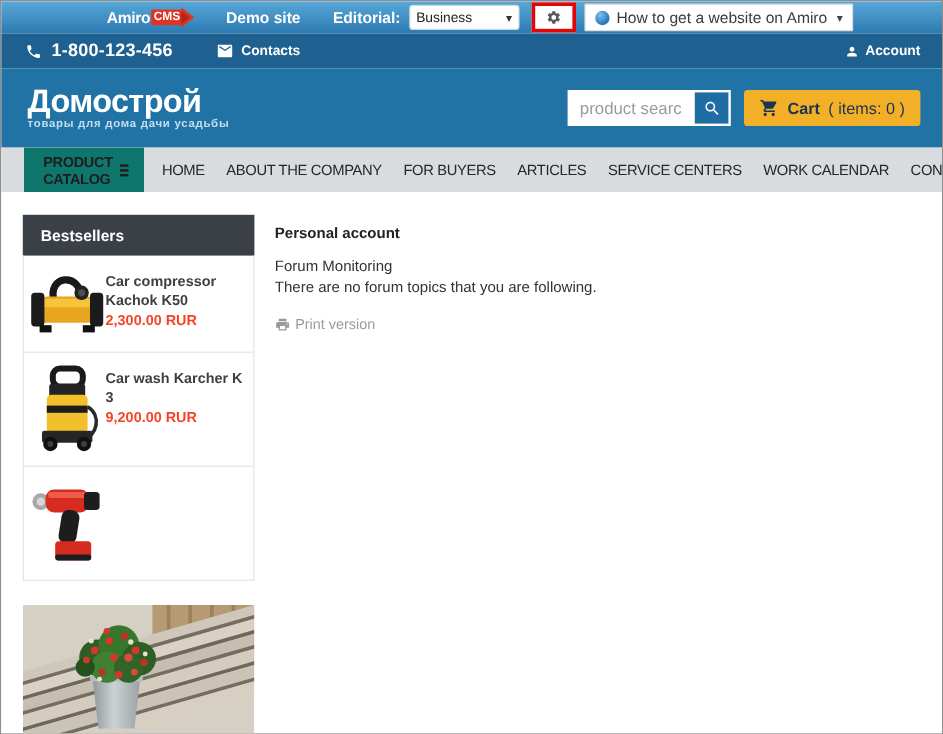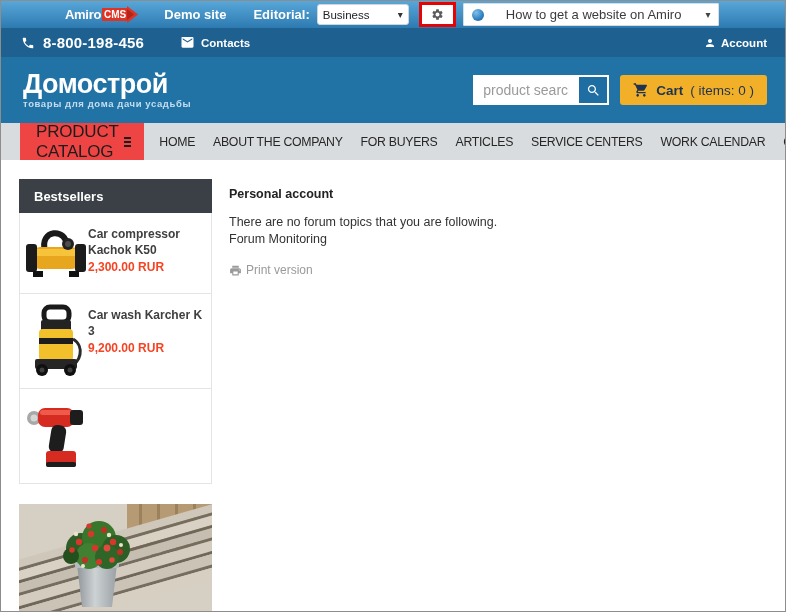--- a/index.html
+++ b/index.html
@@ -5,34 +5,34 @@
   html,body{margin:0;padding:0}
   body{
     width:786px;height:612px;box-sizing:border-box;overflow:hidden;
     border:1px solid #8d8d8d;background:#fff;
     font-family:"Liberation Sans", sans-serif;
     -webkit-font-smoothing:antialiased;
   }
   
   .topbar{height:27px;display:flex;align-items:center;
     background:linear-gradient(#58a7d8,#2d7ab1);}
-  .brand{display:flex;align-items:center;margin-left:64px;cursor:pointer}
+  .brand{display:flex;align-items:center;margin-left:88px;cursor:pointer}
   .brand .amiro{color:#fff;font-weight:700;font-size:13px;letter-spacing:-0.3px}
   .brand .cms{color:#fff;font-weight:700;font-size:10px;background:#df3325;padding:1px 2px;margin-left:1px}
   .brand svg{margin-left:-1px}
   .demo-site{margin-left:26px;color:#fff;font-weight:700;font-size:13px;cursor:pointer}
   .ed-label{margin-left:27px;color:#fff;font-weight:700;font-size:13px}
   .fake-select{margin-left:7px;width:80px;height:19px;background:#fff;border:1px solid #cfd6db;
     border-radius:3px;display:flex;align-items:center;justify-content:space-between;
     padding:0 5px;font-size:11.5px;color:#222;cursor:pointer}
   .fake-select .caret{font-size:10px;color:#333}
   .btn-manage{margin-left:10px;height:19px;background:#fff;border:3px solid #e30505;
     display:flex;align-items:center;gap:6px;padding:0 9px;font-size:13px;color:#3c3c3c;cursor:pointer}
   .btn-howto{margin-left:7px;height:21px;background:#fff;border:1px solid #dcdcdc;border-radius:1px;
-    display:flex;align-items:center;gap:22px;padding:0 8px;font-size:13px;color:#3c3c3c;cursor:pointer}
+    display:flex;align-items:center;gap:6px;padding:0 8px;font-size:13px;color:#3c3c3c;cursor:pointer}
   .globe{width:12px;height:12px;border-radius:50%;
     background:radial-gradient(circle at 35% 30%, #7fc0ea, #2e7fc0 60%, #1b5d96);display:inline-block}
   .caret-dn{font-size:10px;color:#444;margin-left:2px}
   
   .utilbar{height:29px;background:#1e608f;display:flex;align-items:center;color:#fff}
   .u-phone{margin-left:20px;display:flex;align-items:center;gap:8px;font-size:15px;font-weight:700;cursor:pointer;letter-spacing:0.2px}
   .u-contacts{margin-left:36px;display:flex;align-items:center;gap:6px;font-size:11.5px;font-weight:700;cursor:pointer}
   .u-account{margin-left:auto;margin-right:18px;display:flex;align-items:flex-end;gap:5px;font-size:11.5px;font-weight:700;cursor:pointer}
   
   .header{height:66px;background:#2173a6;display:flex;align-items:center}
@@ -44,23 +44,23 @@
     font-family:"Liberation Sans",sans-serif;color:#333}
   .searchbox input::placeholder{color:#9a9a9a}
   .search-btn{width:28px;height:26px;background:#1e6da3;border:0;display:flex;align-items:center;
     justify-content:center;cursor:pointer}
   .cart-btn{margin:0 18px 0 11px;height:30px;background:#f2b028;border-radius:3px;display:flex;
     align-items:center;gap:7px;padding:0 13px;color:#1d3350;font-size:13.5px;cursor:pointer}
   .cart-btn b{font-weight:700}
   .cart-items{font-weight:400}
   
   .nav{height:37px;background:#d9dcde;display:flex;align-items:center}
-  .catalog{margin-left:19px;width:152px;height:37px;background:#ef4444;box-sizing:border-box;
+  .catalog{margin-left:19px;width:152px;height:37px;background:#0f766e;box-sizing:border-box;
     display:flex;align-items:center;justify-content:space-between;padding:0 13px 0 16px;
-    font-weight:400;font-size:17px;color:#1d1d1d;letter-spacing:-0.2px;cursor:pointer}
+    font-weight:700;font-size:12px;color:#1d1d1d;letter-spacing:-0.2px;cursor:pointer}
   .burger{width:13px;height:2px;background:#1d1d1d;box-shadow:0 4px 0 #1d1d1d,0 -4px 0 #1d1d1d;display:inline-block}
   .menu{display:flex;gap:18px;margin-left:15px}
   .menu .mi{font-weight:400;font-size:12.3px;color:#262626;letter-spacing:-0.3px;cursor:pointer;white-space:nowrap}
   
   .content{display:flex;background:#fff}
   .sidebar{width:193px;margin-left:18px;flex:none}
   .best-hd{margin-top:19px;height:34px;background:#3b4046;color:#fff;font-weight:700;font-size:13px;
     display:flex;align-items:center;padding-left:15px;box-sizing:border-box}
   .plist{border:1px solid #e4e4e4;border-top:0;box-sizing:border-box}
   .prow{display:flex;padding:10px 2px 10px 4px}
@@ -105,21 +105,21 @@
     <span>How to get a website on Amiro</span>
     <span class="caret-dn">▾</span>
   </div>
 </div>
 
 <div class="utilbar">
   <div class="u-phone">
     <svg width="14" height="14" viewBox="0 0 24 24">
         <path fill="#fff" d="M6.62 10.79c1.44 2.83 3.76 5.14 6.59 6.59l2.2-2.2c.27-.27.67-.36 1.02-.24 1.12.37 2.33.57 3.57.57.55 0 1 .45 1 1V20c0 .55-.45 1-1 1-9.39 0-17-7.61-17-17 0-.55.45-1 1-1h3.5c.55 0 1 .45 1 1 0 1.25.2 2.45.57 3.57.11.35.03.74-.25 1.02l-2.2 2.2z"></path>
       </svg>
-    <span>8-800-198-456</span>
+    <span>1-800-123-456</span>
   </div>
   <div class="u-contacts">
     <svg width="15" height="12" viewBox="0 0 24 20">
         <path fill="#fff" d="M20 0H4C1.9 0 2 .9 2 2v14c0 1.1.9 2 2 2h16c1.1 0 2-.9 2-2V2c0-1.1-.9-2-2-2zm0 4l-8 5-8-5V2l8 5 8-5v2z"></path>
       </svg>
     <span>Contacts</span>
   </div>
   <div class="u-account">
     <svg width="12" height="12" viewBox="0 0 24 24">
         <path fill="#fff" d="M12 12c2.21 0 4-1.79 4-4s-1.79-4-4-4-4 1.79-4 4 1.79 4 4 4zm0 2c-2.67 0-8 1.34-8 4v2h16v-2c0-2.66-5.33-4-8-4z"></path>
@@ -289,22 +289,22 @@
         <circle cx="57" cy="30" r="2.2" fill="#e9e4c9"></circle>
           <circle cx="90" cy="31" r="2.2" fill="#e9e4c9"></circle>
         <circle cx="102" cy="41" r="2" fill="#e9e4c9"></circle>
           <circle cx="64" cy="62" r="2" fill="#e9e4c9"></circle>
       </svg>
     </div>
   </div>
 
   <div class="main">
     <p class="m-title">Personal account</p>
+    <p class="m-line">Forum Monitoring</p>
     <p class="m-line">There are no forum topics that you are following.</p>
-    <p class="m-line">Forum Monitoring</p>
     <div class="print">
       <svg width="13" height="13" viewBox="0 0 24 24">
           <path fill="#9a9a9a" d="M19 8H5c-1.66 0-3 1.34-3 3v6h4v4h12v-4h4v-6c0-1.66-1.34-3-3-3zm-3 11H8v-5h8v5zm3-7c-.55 0-1-.45-1-1s.45-1 1-1 1 .45 1 1-.45 1-1 1zm-1-9H6v4h12V3z"></path>
         </svg>
       <span>Print version</span>
     </div>
   </div>
 
 </div>
 

